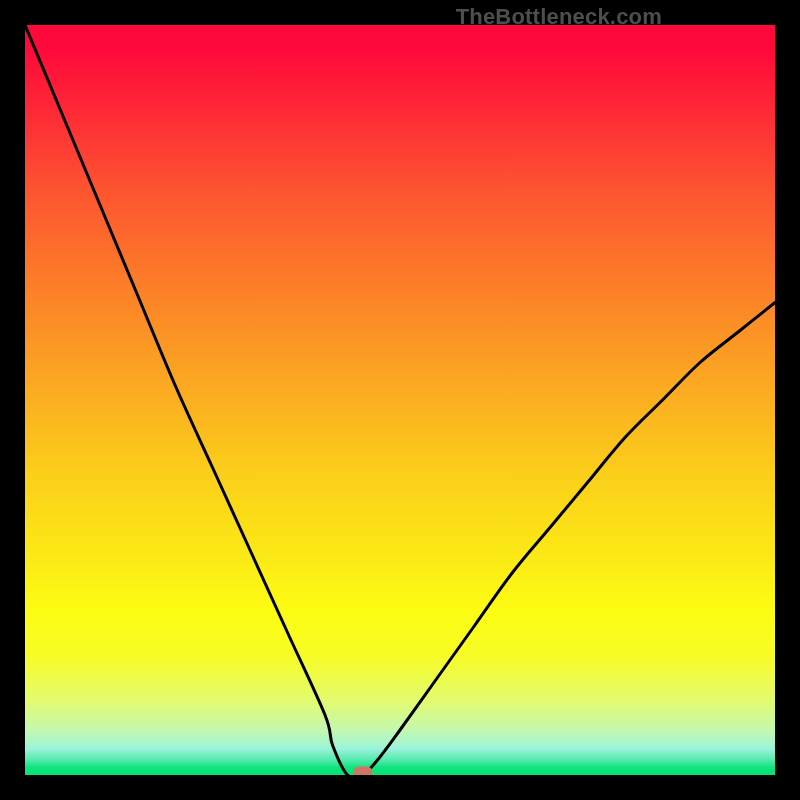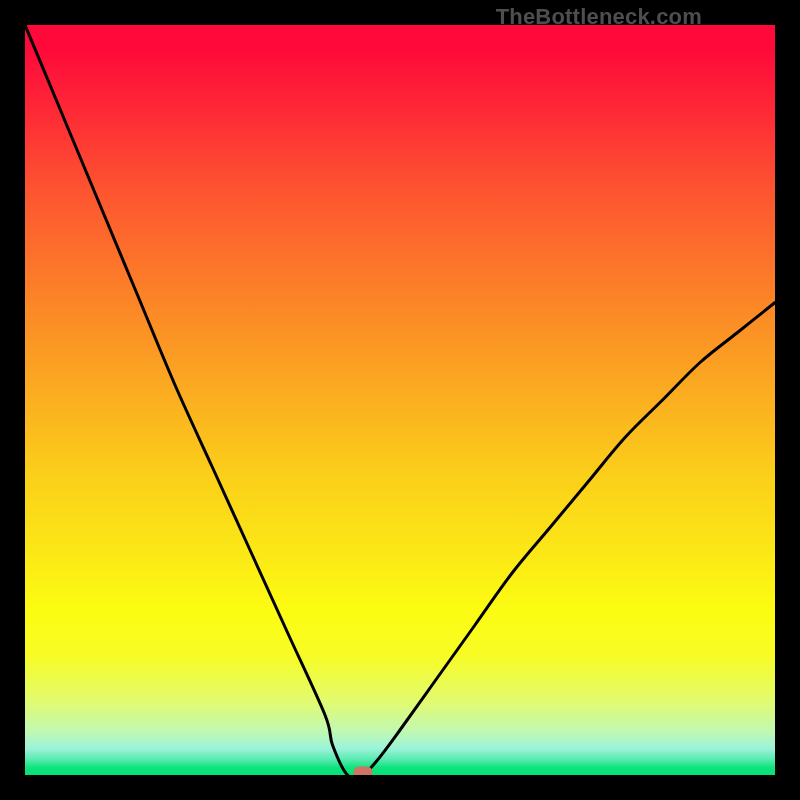--- a/index.html
+++ b/index.html
@@ -9,21 +9,20 @@
     height: 800px;
     background: #000;
     overflow: hidden;
     font-family: Arial, Helvetica, sans-serif;
   }
   .frame {
     position: relative;
     width: 672px;
     height: 800px;
     background: #000;
-    padding-left: 40px;
   }
   .watermark {
     position: absolute;
     top: 4px;
     right: 10px;
     color: #4e4e4e;
     font-size: 22px;
     font-weight: 600;
     letter-spacing: 0.2px;
     z-index: 10;

